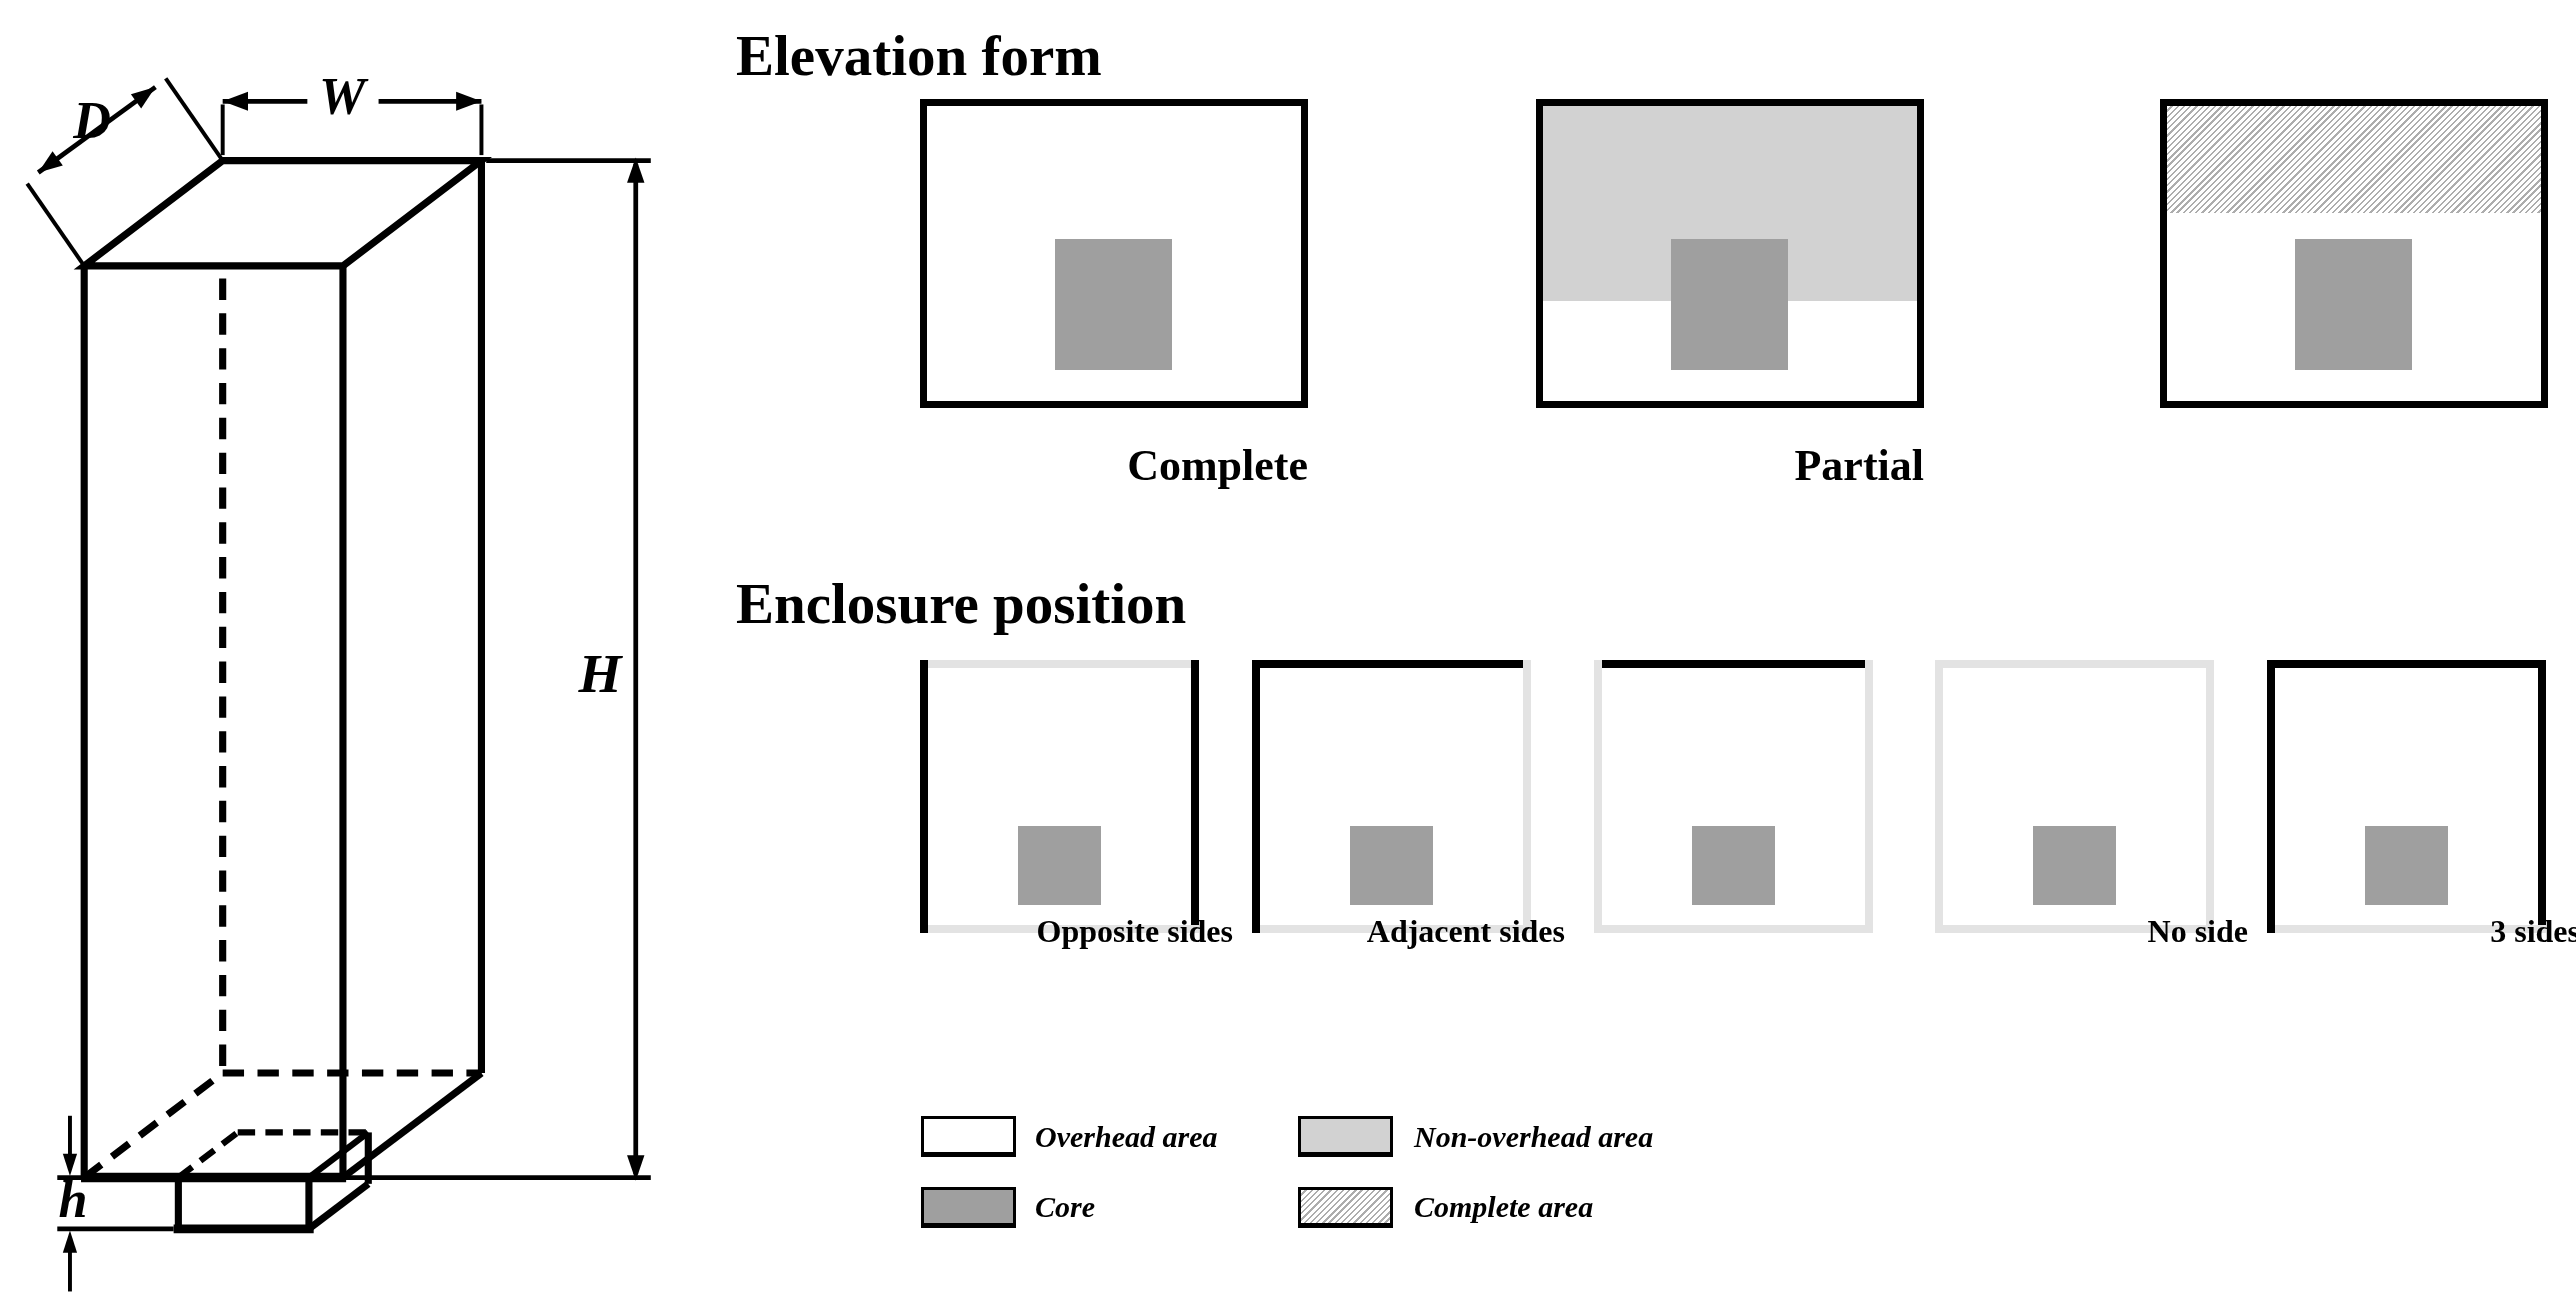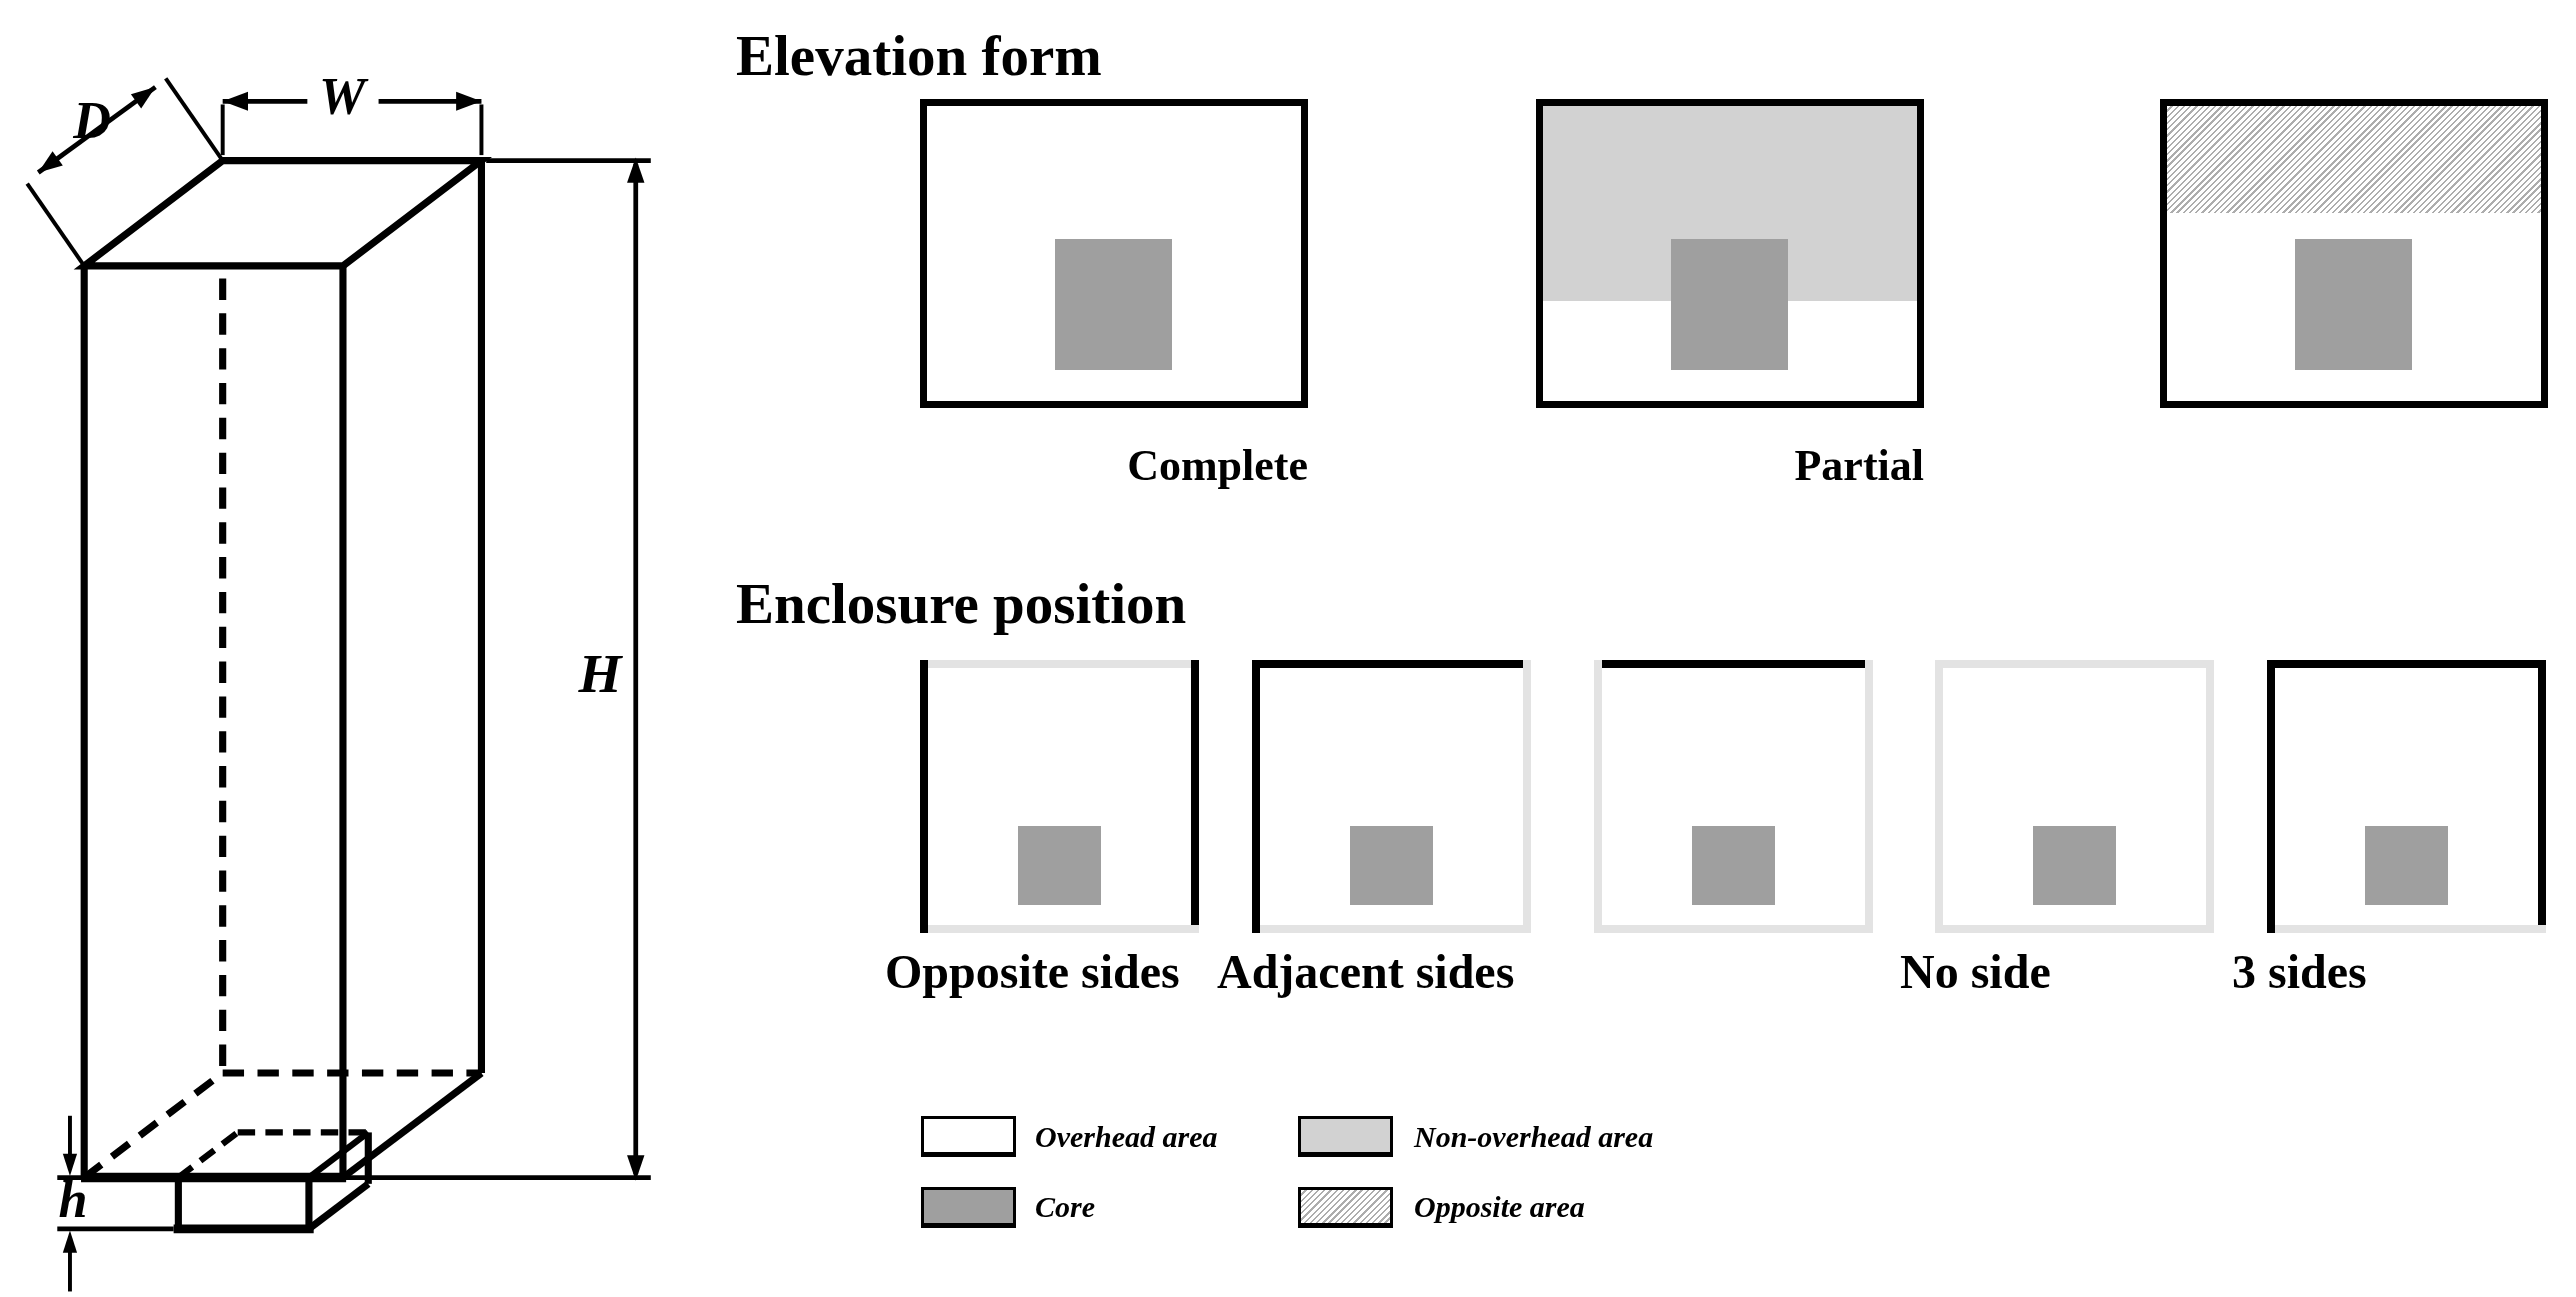--- a/index.html
+++ b/index.html
@@ -20,22 +20,22 @@
             font-weight:bold;font-size:44px;line-height:52px;}
 
   
   .enc-box{position:absolute;top:660px;width:279px;height:273px;background:#fff;box-sizing:border-box;}
   .enc-core{position:absolute;left:98px;top:166px;width:83px;height:79px;}
   .enc-bar{position:absolute;}
   .enc-top{left:0;top:0;width:100%;height:8px;}
   .enc-bottom{left:0;bottom:0;width:100%;height:8px;}
   .enc-left{left:0;top:0;width:8px;height:100%;}
   .enc-right{right:0;top:0;width:8px;height:100%;}
-  .enc-label{position:absolute;top:948px;width:348px;height:47px;text-align:left;
-             font-weight:bold;font-size:48px;line-height:47px;white-space:nowrap;}
+  .enc-label{position:absolute;top:908px;width:348px;height:47px;text-align:right;
+             font-weight:bold;font-size:32px;line-height:47px;white-space:nowrap;}
 
   
   .lg-swatch{position:absolute;width:95px;height:41px;box-sizing:border-box;
              border:3.2px solid #000;border-bottom-width:5.5px;background:#fff;}
   .lg-label{position:absolute;height:43px;font-weight:bold;font-style:italic;
             font-size:30px;line-height:43px;white-space:nowrap;}
 
   
   .hatch{background:repeating-linear-gradient(135deg,#ffffff 0px,#ffffff 2.8px,#adadad 2.8px,#adadad 4.4px);}
 
@@ -171,16 +171,16 @@
   <div class="lg-swatch" style="left:921px;top:1116px;background:#ffffff"></div>
   <div class="lg-label" style="left:1035px;top:1115px">Overhead area</div>
 
   <div class="lg-swatch" style="left:1298px;top:1116px;background:#d2d2d2"></div>
   <div class="lg-label" style="left:1414px;top:1115px">Non-overhead area</div>
 
   <div class="lg-swatch" style="left:921px;top:1187px;background:#9f9f9f"></div>
   <div class="lg-label" style="left:1035px;top:1185px">Core</div>
 
   <div class="lg-swatch hatch" style="left:1298px;top:1187px"></div>
-  <div class="lg-label" style="left:1414px;top:1185px">Opposite area</div>
+  <div class="lg-label" style="left:1414px;top:1185px">Complete area</div>
 
 </div>
 
 
 </body></html>

